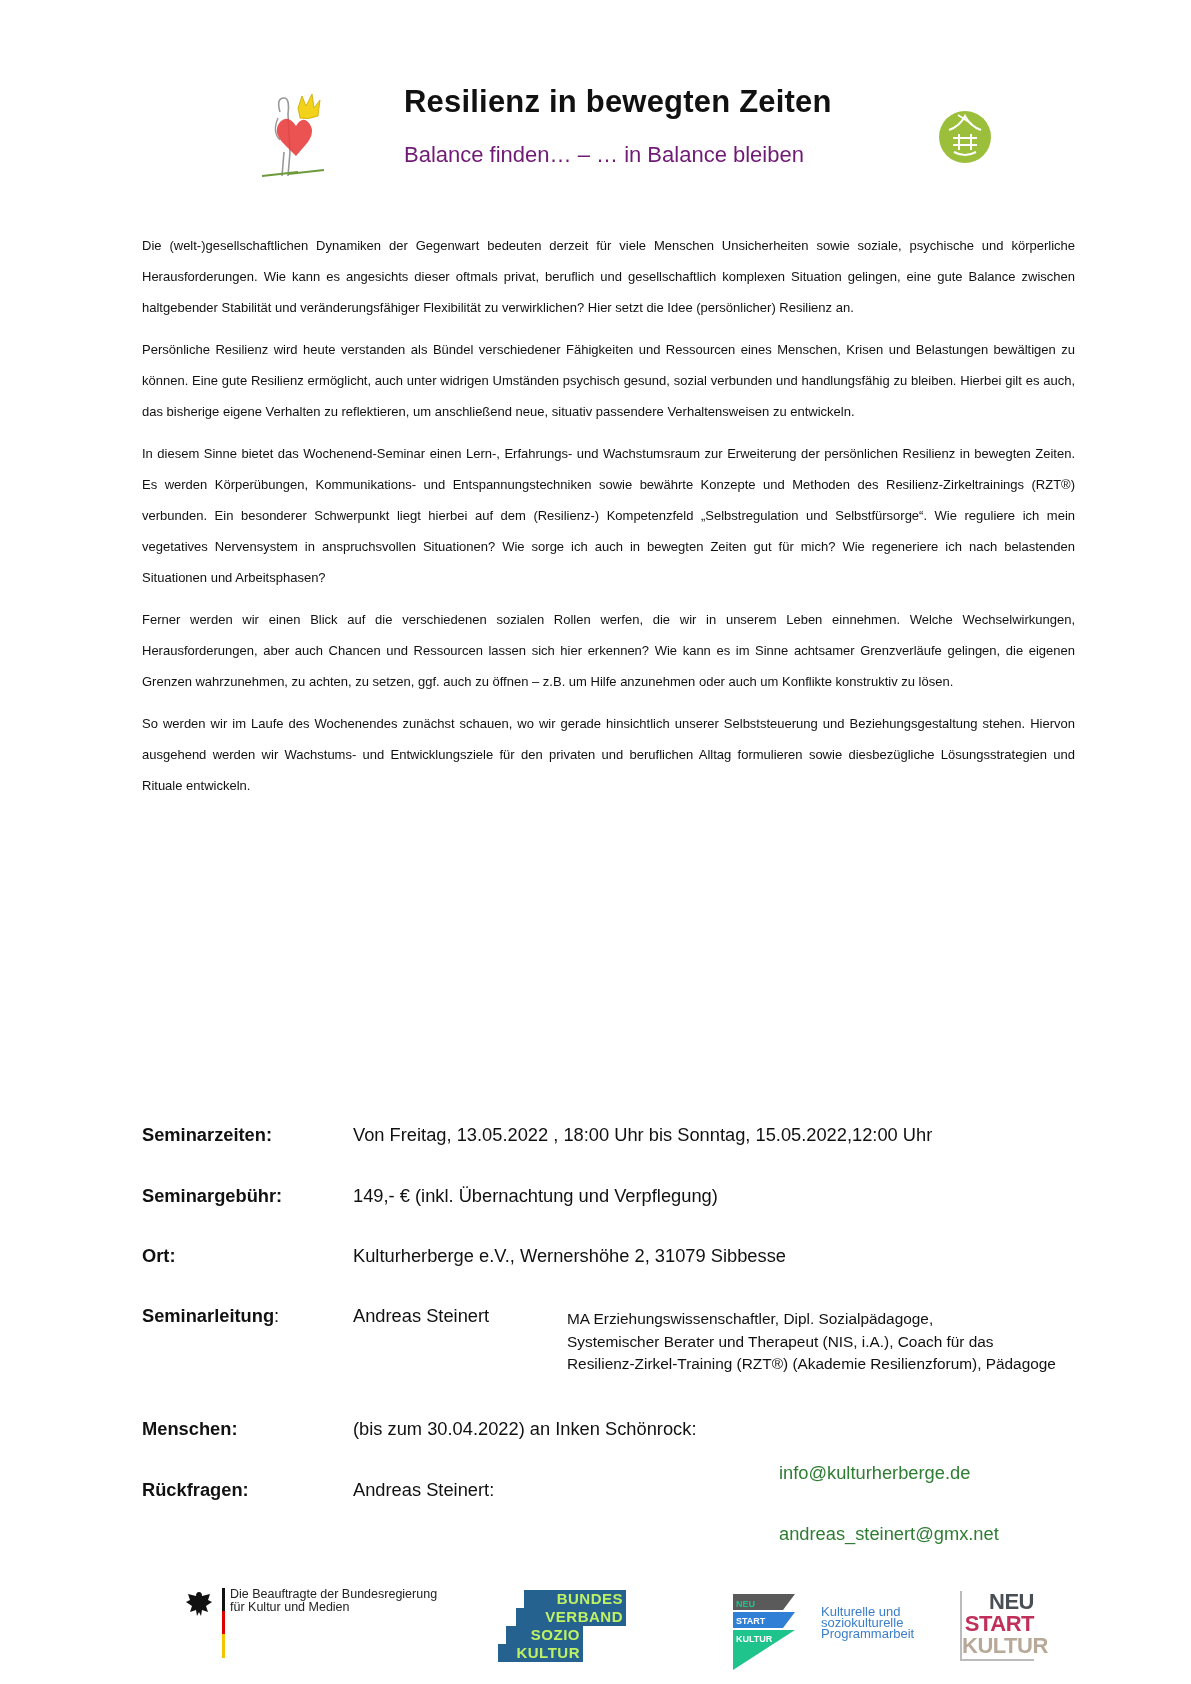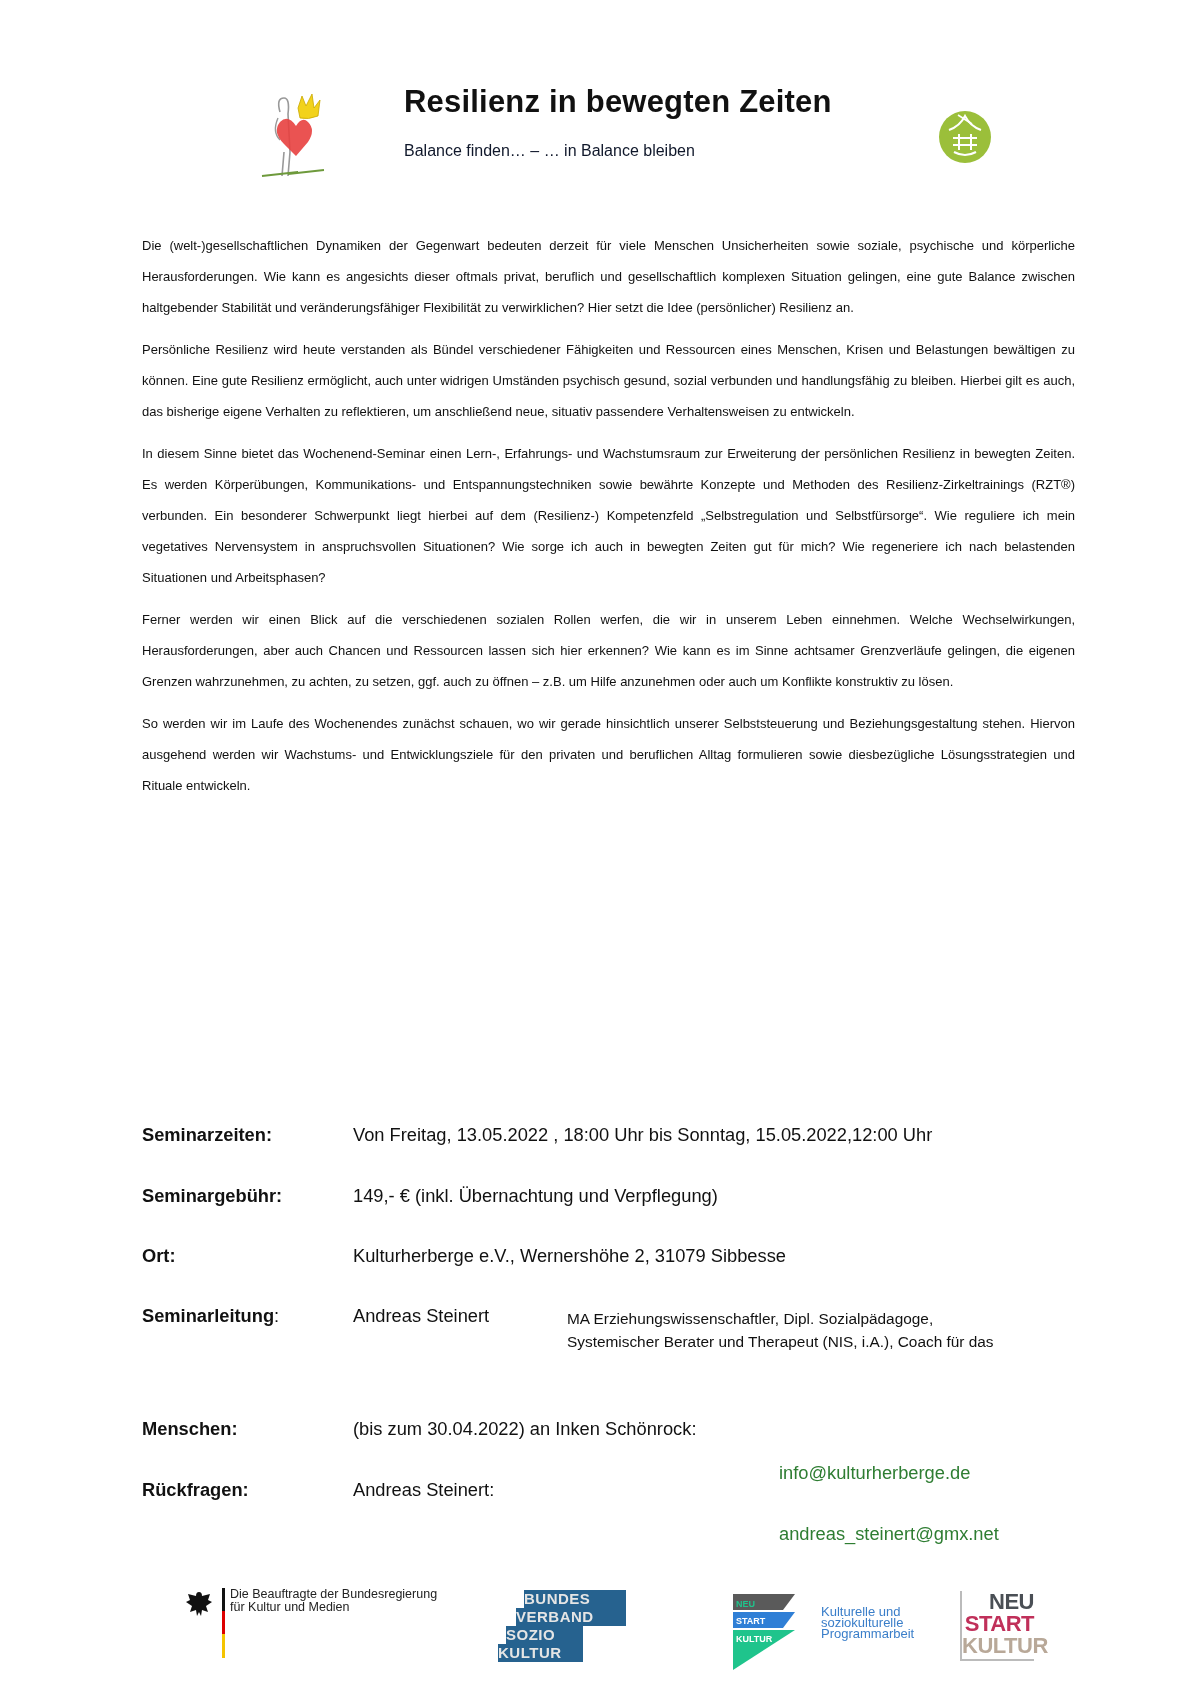--- a/index.html
+++ b/index.html
@@ -3,42 +3,42 @@
 <meta charset="utf-8">
 <style>
   html, body { margin: 0; padding: 0; background: #ffffff; }
   body { width: 1191px; height: 1684px; position: relative; overflow: hidden;
          font-family: "Liberation Sans", "DejaVu Sans", sans-serif; color: #111; }
   .abs { position: absolute; }
 
   
   .logo-left { left: 258px; top: 92px; width: 82px; height: 92px; }
   .title { left: 404px; top: 84px; font-size: 31px; font-weight: bold; color: #111; white-space: nowrap; letter-spacing: 0.2px; }
-  .subtitle { left: 404px; top: 142px; font-size: 16px; color: #0f172a; white-space: nowrap; }
+  .subtitle { left: 404px; top: 142px; font-size: 22px; color: #701a75; white-space: nowrap; }
   .logo-right { left: 938px; top: 110px; width: 54px; height: 54px; }
 
   
   .body { left: 142px; top: 230px; width: 933px; font-size: 13px; line-height: 31px; }
   .body p { margin: 0 0 11px 0; text-align: justify; }
 
   
   .info-label { left: 142px; font-weight: bold; font-size: 18.3px; white-space: nowrap; }
   .info-value { left: 353px; font-size: 18.3px; white-space: nowrap; }
   .info-desc { left: 567px; top: 1308px; width: 520px; font-size: 15.4px; line-height: 22.5px; }
   .info-desc div { white-space: nowrap; }
   .email { left: 779px; font-size: 18.3px; color: #2e7d32; white-space: nowrap; text-decoration: none; margin-top: 44px; }
 
   
   .bkm { left: 184px; top: 1588px; width: 240px; height: 82px; }
   .bkm-text { position: absolute; left: 46px; top: 0; font-size: 12.5px; line-height: 13px; color: #222; white-space: nowrap; }
   .bkm-bar { position: absolute; left: 38px; top: 0; width: 3px; height: 70px;
              background: linear-gradient(#111 0 33%, #d00 33% 66%, #f5c400 66% 100%); }
   .bvsk { left: 498px; top: 1590px; width: 128px; height: 72px; }
-  .bvsk-row { position: absolute; background: #26628f; color: #e5e5e5; font-weight: bold; font-size: 15px;
-              line-height: 18px; padding-right: 3px; letter-spacing: 0.5px; }
+  .bvsk-row { position: absolute; background: #26628f; color: #bef264; font-weight: bold; font-size: 15px;
+              line-height: 18px; text-align: right; padding-right: 3px; letter-spacing: 0.5px; }
   .nsk1 { left: 733px; top: 1590px; width: 140px; height: 82px; }
   .nsk1-text { position: absolute; left: 88px; top: 16px; font-size: 13px; line-height: 11px; color: #3a7ec9; white-space: nowrap; }
   .nsk2 { left: 960px; top: 1591px; width: 72px; height: 68px; border-left: 2px solid #bbb; border-bottom: 2px solid #bbb; }
   .nsk2 div { text-align: right; font-weight: bold; font-size: 22px; line-height: 22px; letter-spacing: -0.5px; }
 </style>
 </head>
 <body>
 
 <div class="abs logo-left">
   <svg width="82" height="92" viewBox="0 0 82 92">
@@ -76,20 +76,21 @@
 <div class="abs info-value" style="top:1185px">149,- € (inkl. Übernachtung und Verpflegung)</div>
 
 <div class="abs info-label" style="top:1245px">Ort:</div>
 <div class="abs info-value" style="top:1245px">Kulturherberge e.V., Wernershöhe 2, 31079 Sibbesse</div>
 
 <div class="abs info-label" style="top:1305px"><span>Seminarleitung</span><span style="font-weight:normal">:</span></div>
 <div class="abs info-value" style="top:1305px">Andreas Steinert</div>
 <div class="abs info-desc">
   <div>MA Erziehungswissenschaftler, Dipl. Sozialpädagoge,</div>
   <div>Systemischer Berater und Therapeut (NIS, i.A.),  Coach für das</div>
+  <div>Resilienz-Zirkel-Training (RZT®) (Akademie Resilienzforum), Pädagoge</div>
 </div>
 
 <div class="abs info-label" style="top:1418px">Menschen:</div>
 <div class="abs info-value" style="top:1418px">(bis zum 30.04.2022) an Inken Schönrock:</div>
 <a class="abs email" style="top:1418px">info@kulturherberge.de</a>
 
 <div class="abs info-label" style="top:1479px">Rückfragen:</div>
 <div class="abs info-value" style="top:1479px">Andreas Steinert:</div>
 <a class="abs email" style="top:1479px">andreas_steinert@gmx.net</a>
 

